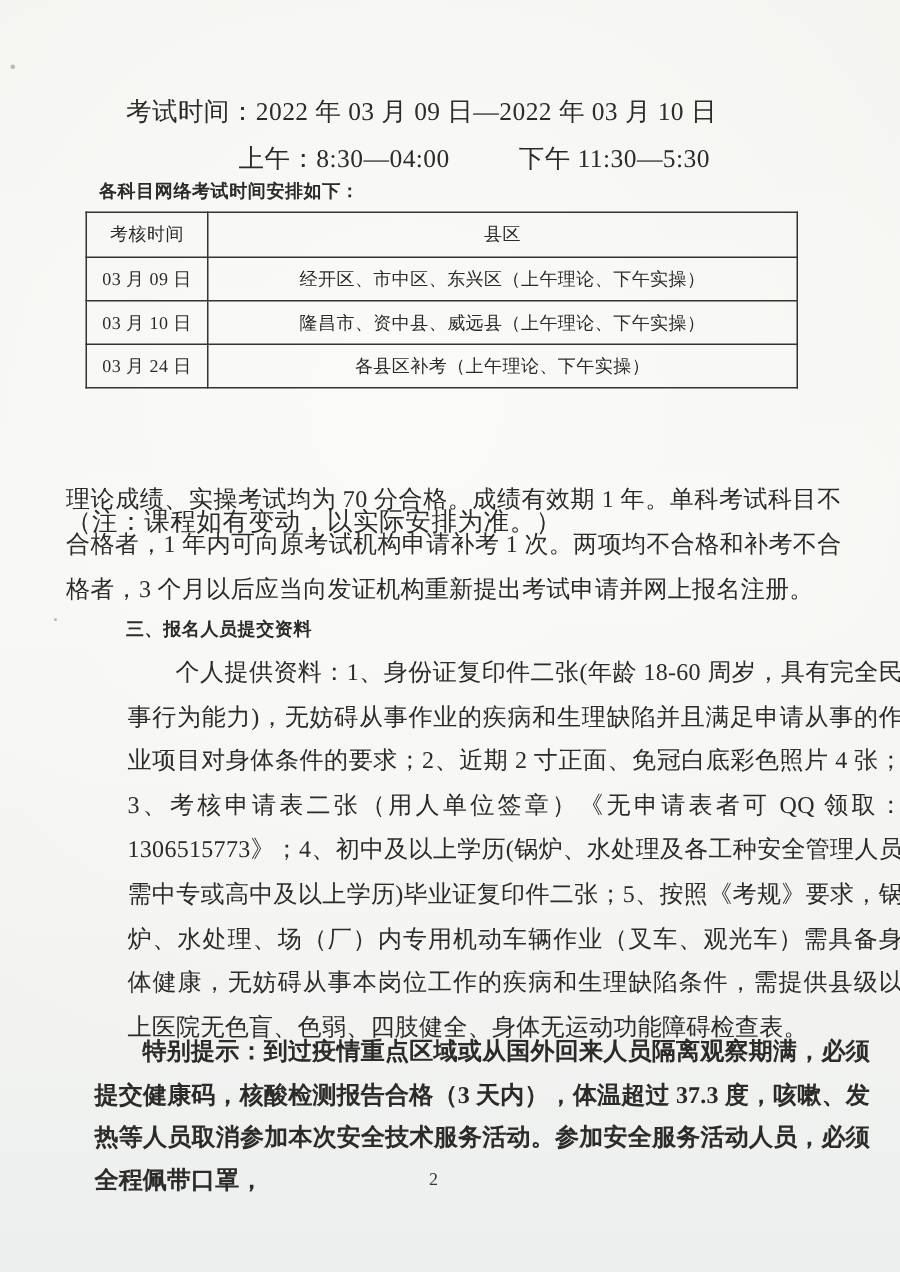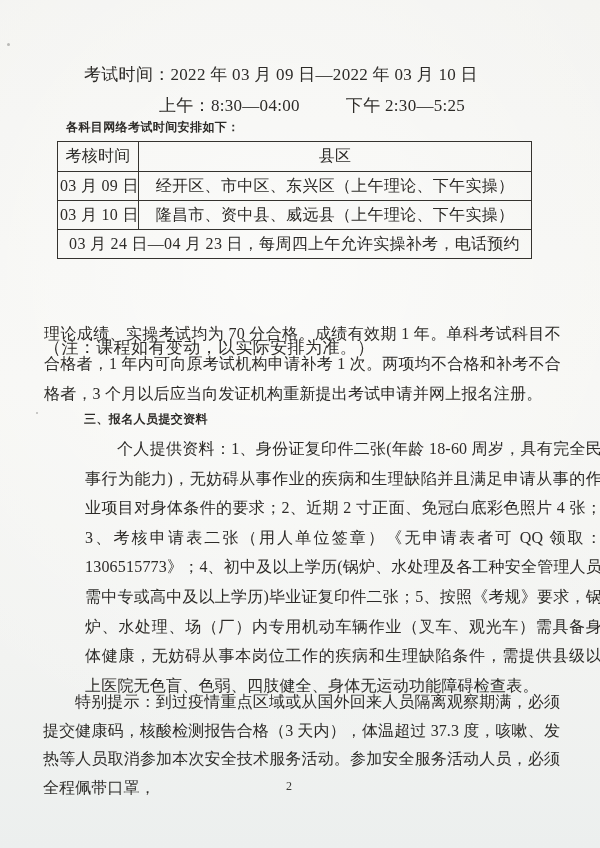--- a/index.html
+++ b/index.html
@@ -33,21 +33,21 @@
     font-size: 12px;
     letter-spacing: 0.4px;
     white-space: nowrap;
   }
   .sessions span { white-space: nowrap; }
   .sessions .gap { display: inline-block; width: 46px; }
   table.schedule {
     border-collapse: collapse;
     table-layout: fixed;
     width: 475px;
-    font-size: 16px;
+    font-size: 12px;
   }
   table.schedule td {
     border: 1.4px solid #35332f;
     text-align: center;
     vertical-align: middle;
     padding: 0 2px;
     height: 28px;
     letter-spacing: 0.3px;
     white-space: nowrap;
     overflow: hidden;
@@ -56,23 +56,24 @@
   .para {
     width: 517px;
     font-size: 16px;
     line-height: 30px;
     text-align: justify;
     letter-spacing: 0.2px;
   }
   .para.indent { text-indent: 2em; }
   .para.tight { line-height: 29.6px; }
   .para.bold3 {
-    font-weight: 400;
+    font-weight: 700;
     line-height: 28.6px;
     letter-spacing: 0.1px;
+    margin-left: 20px;
   }
   .note-line {
     font-weight: 400;
     font-size: 17px;
     white-space: nowrap;
     letter-spacing: 0.4px;
     margin-top: 44px;
   }
   .page-number {
     font-size: 12px;
@@ -88,21 +89,21 @@
 <body>
 
 <div class="page">
 
   <span class="speck" style="left:7px; top:43px; width:3px; height:3px;"></span>
   <span class="speck" style="left:36px; top:412px; width:2px; height:2px;"></span>
 
   <div class="abs line-top" style="left:84px; top:63px;">考试时间：2022 年 03 月 09 日—2022 年 03 月 10 日</div>
 
   <div class="abs line-top sessions" style="left:159px; top:94px;">
-    <span>上午：8:30—04:00</span><span class="gap"></span><span>下午 2:30—5:25</span>
+    <span>上午：8:30—04:00</span><span class="gap"></span><span>下午 11:30—5:30</span>
   </div>
 
   <div class="abs bold-heading" style="left:66px; top:119px;">各科目网络考试时间安排如下：</div>
 
   <table class="schedule abs" style="left:57px; top:141px;">
     <colgroup>
         <col style="width:81px;">
         <col>
       </colgroup>
     <tbody>
@@ -112,21 +113,22 @@
       </tr>
       <tr>
         <td>03 月 09 日</td>
         <td>经开区、市中区、东兴区（上午理论、下午实操）</td>
       </tr>
       <tr>
         <td>03 月 10 日</td>
         <td>隆昌市、资中县、威远县（上午理论、下午实操）</td>
       </tr>
       <tr>
-        <td colspan="2">03 月 24 日—04 月 23 日，每周四上午允许实操补考，电话预约</td>
+        <td>03 月 24 日</td>
+        <td>各县区补考（上午理论、下午实操）</td>
       </tr>
     </tbody>
   </table>
 
   <div class="abs note-line" style="left:44px; top:292px;">（注：课程如有变动，以实际安排为准。）</div>
 
   <div class="abs para" style="left:44px; top:319px;">理论成绩、实操考试均为 70 分合格。成绩有效期 1 年。单科考试科目不合格者，1 年内可向原考试机构申请补考 1 次。两项均不合格和补考不合格者，3 个月以后应当向发证机构重新提出考试申请并网上报名注册。</div>
 
   <div class="abs bold-heading" style="left:84px; top:411px;">三、报名人员提交资料</div>
 

